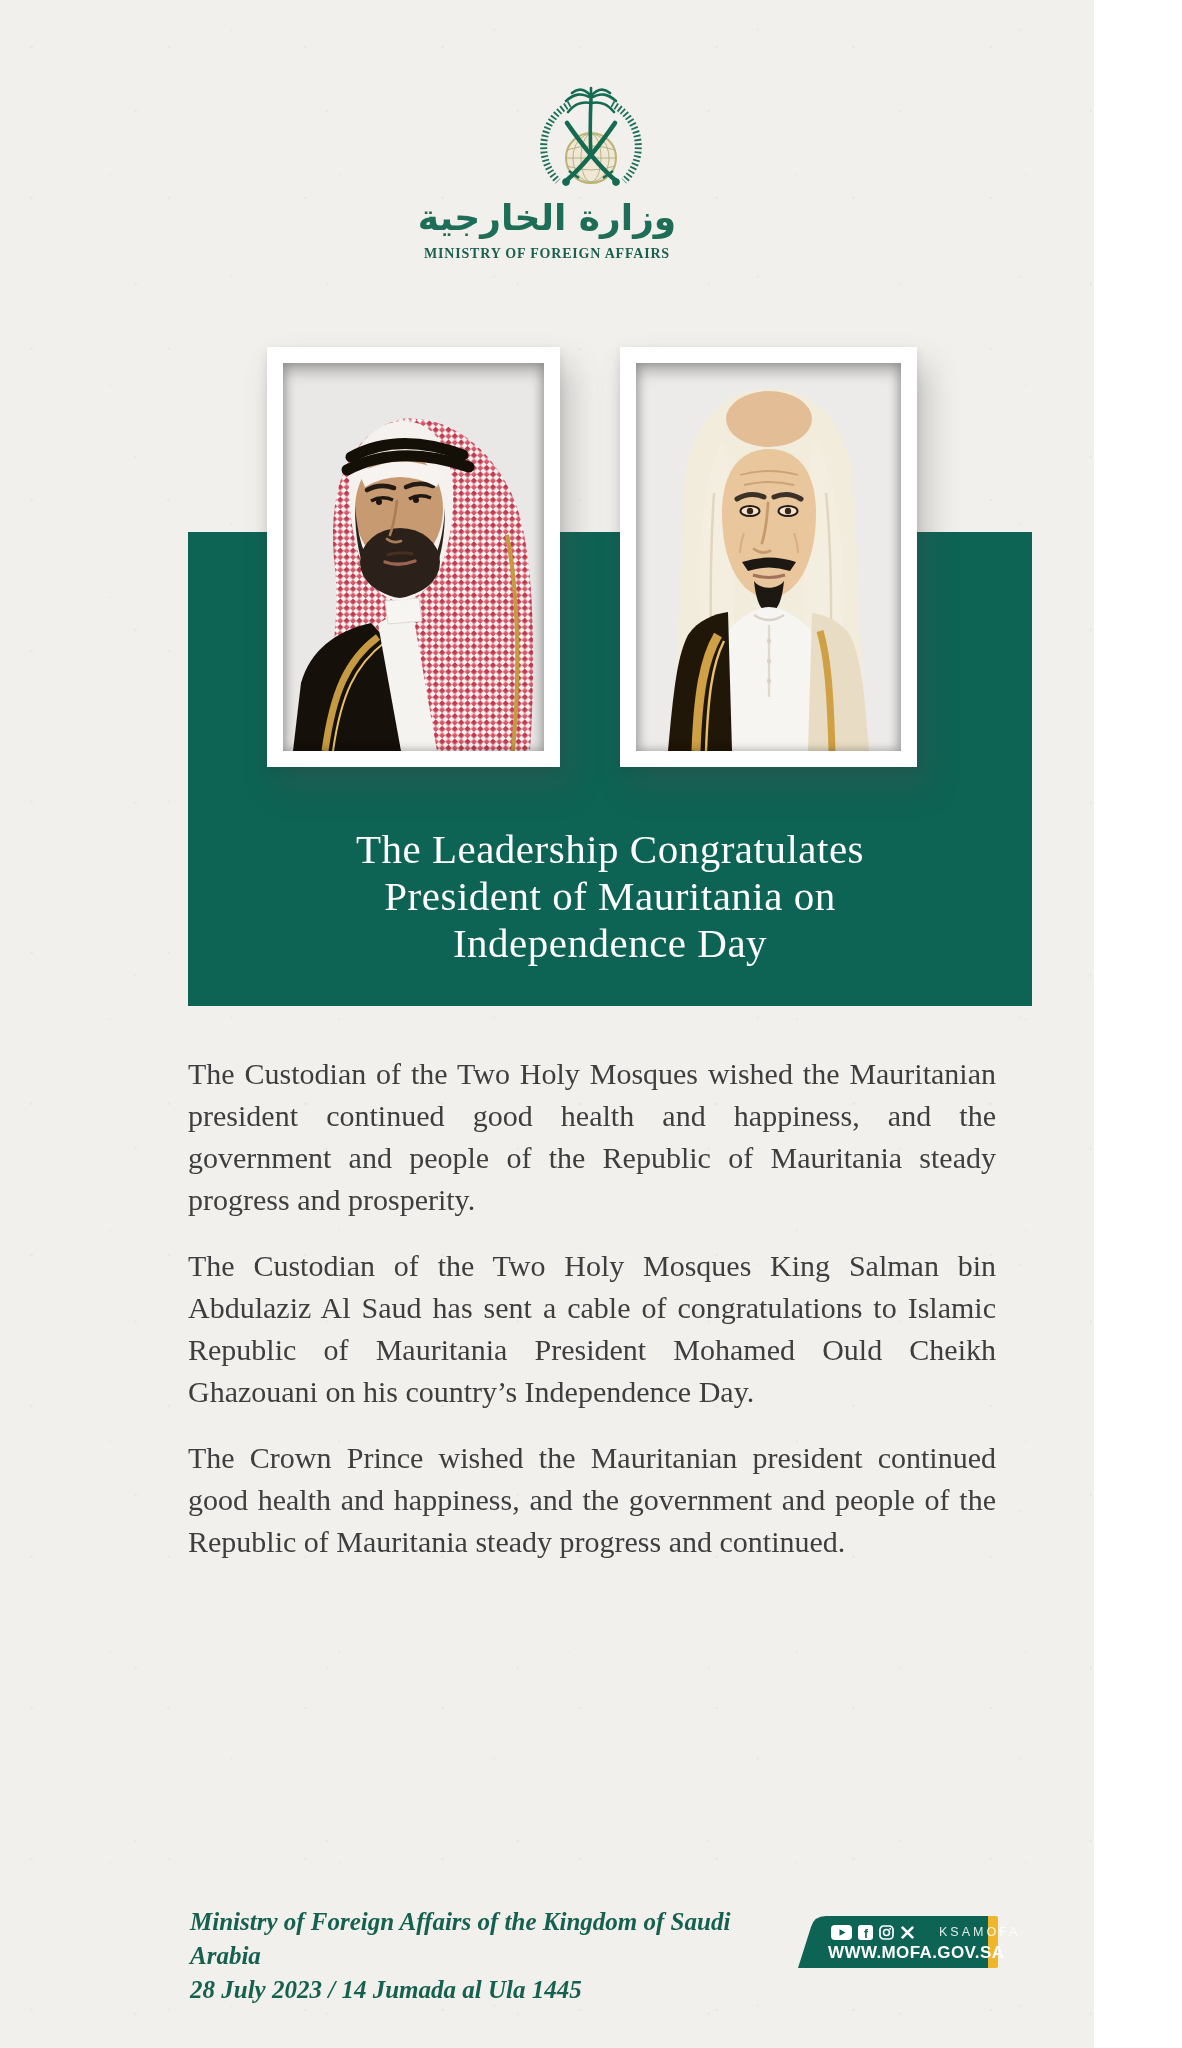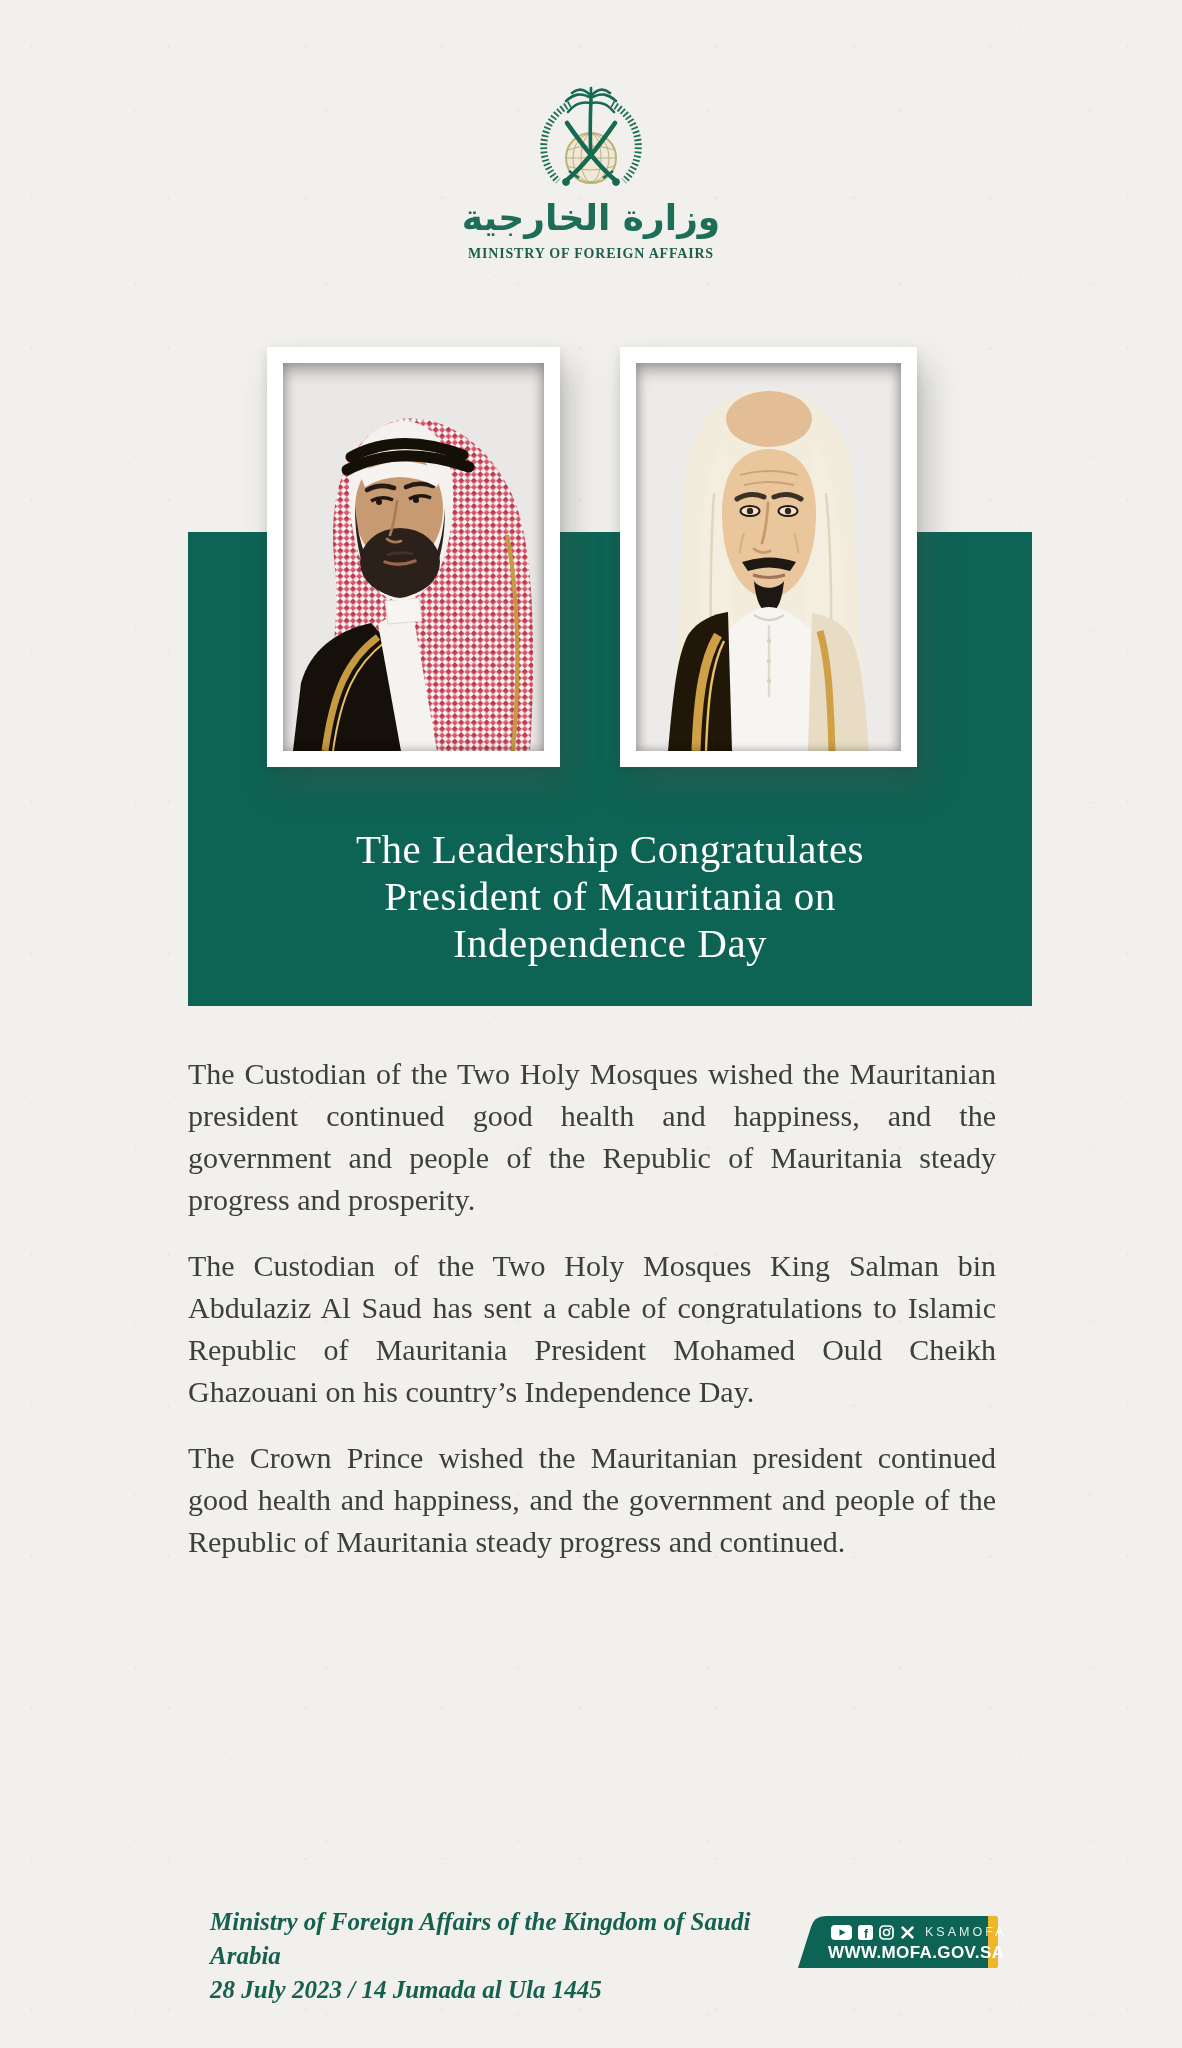--- a/index.html
+++ b/index.html
@@ -1,18 +1,18 @@
 <!DOCTYPE html>
 <html><head>
 <meta charset="utf-8">
 <style>
   html,body{margin:0;padding:0;}
   .page{
     position:relative;
-    width:1182px;height:2048px;
+    width:1094px;height:2048px;
     overflow:hidden;
     background-color:#f1f0ed;
     background-image:
       radial-gradient(circle at 23% 31%, rgba(110,110,110,.07) 1px, transparent 1.6px),
       radial-gradient(circle at 71% 64%, rgba(110,110,110,.06) 1px, transparent 1.7px),
       radial-gradient(circle at 48% 83%, rgba(110,110,110,.05) 1px, transparent 1.5px),
       radial-gradient(circle at 88% 12%, rgba(110,110,110,.05) 1px, transparent 1.4px);
     background-size:137px 151px,191px 173px,229px 211px,263px 247px;
     font-family:"Liberation Serif",serif;
   }
@@ -64,32 +64,32 @@
   .article p{
     margin:0 0 24px 0;
     font-family:"Liberation Serif",serif;
     font-size:30px;line-height:42px;
     text-align:justify;
   }
   
   .footer-left{
     position:absolute;left:190px;top:1905px;width:600px;
     font-family:"Liberation Serif",serif;font-style:italic;font-weight:bold;
-    font-size:25px;line-height:34px;color:#15604f;margin-left:20px;
+    font-size:25px;line-height:34px;color:#15604f;
   }
   .badge{position:absolute;left:798px;top:1916px;width:200px;height:52px;z-index:2;}
   .badge-bg{position:absolute;inset:0;}
   .badge-row1{
     position:absolute;left:33px;top:8px;height:16px;
     display:flex;align-items:center;gap:6px;
   }
   .badge-handle{
     font-family:"Liberation Sans",sans-serif;
     font-size:12.5px;letter-spacing:3px;color:rgba(255,255,255,.88);
-    margin-left:4px;
+    margin-left:18px;
   }
   .badge-site{
     position:absolute;left:30px;top:27px;
     font-family:"Liberation Sans",sans-serif;
     font-size:17px;font-weight:bold;letter-spacing:.4px;color:#ffffff;
   }
 </style>
 </head>
 <body>
 

